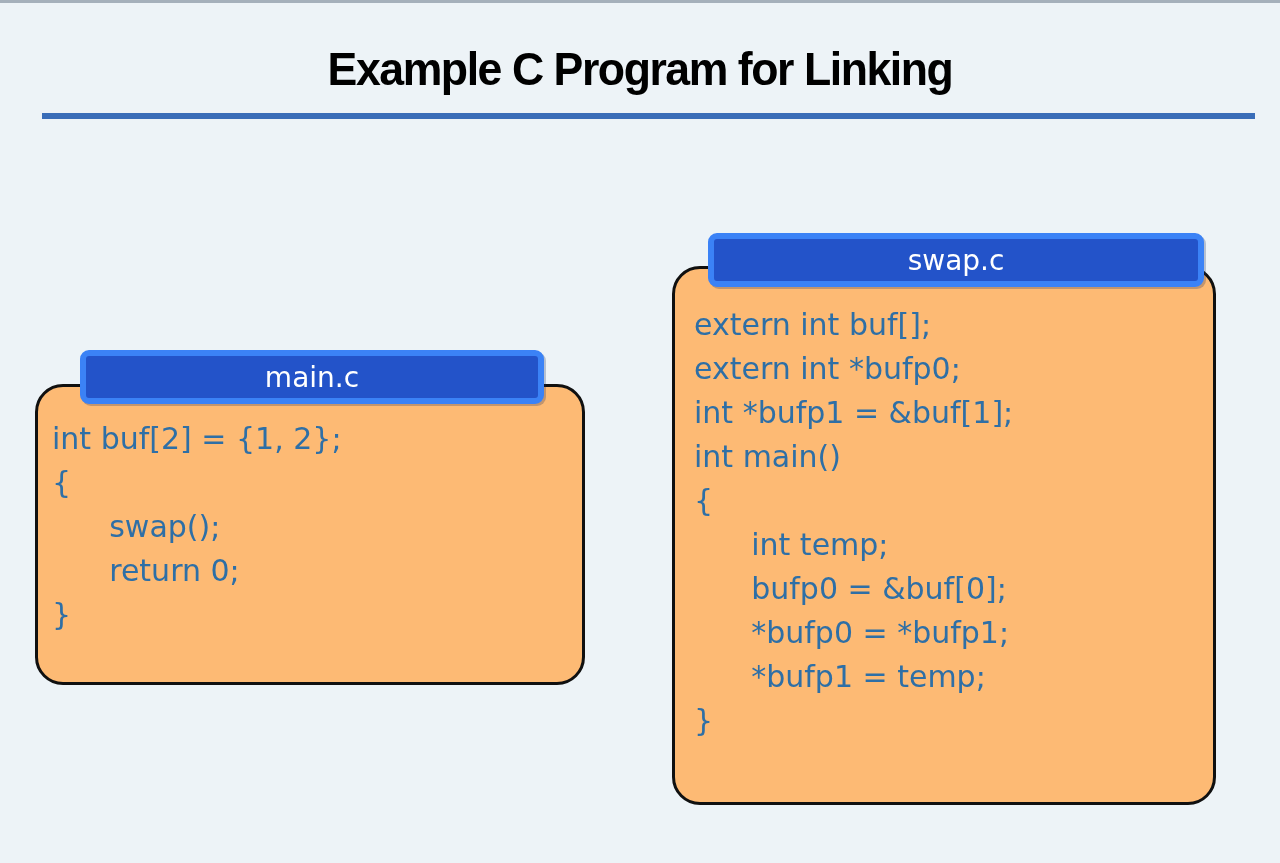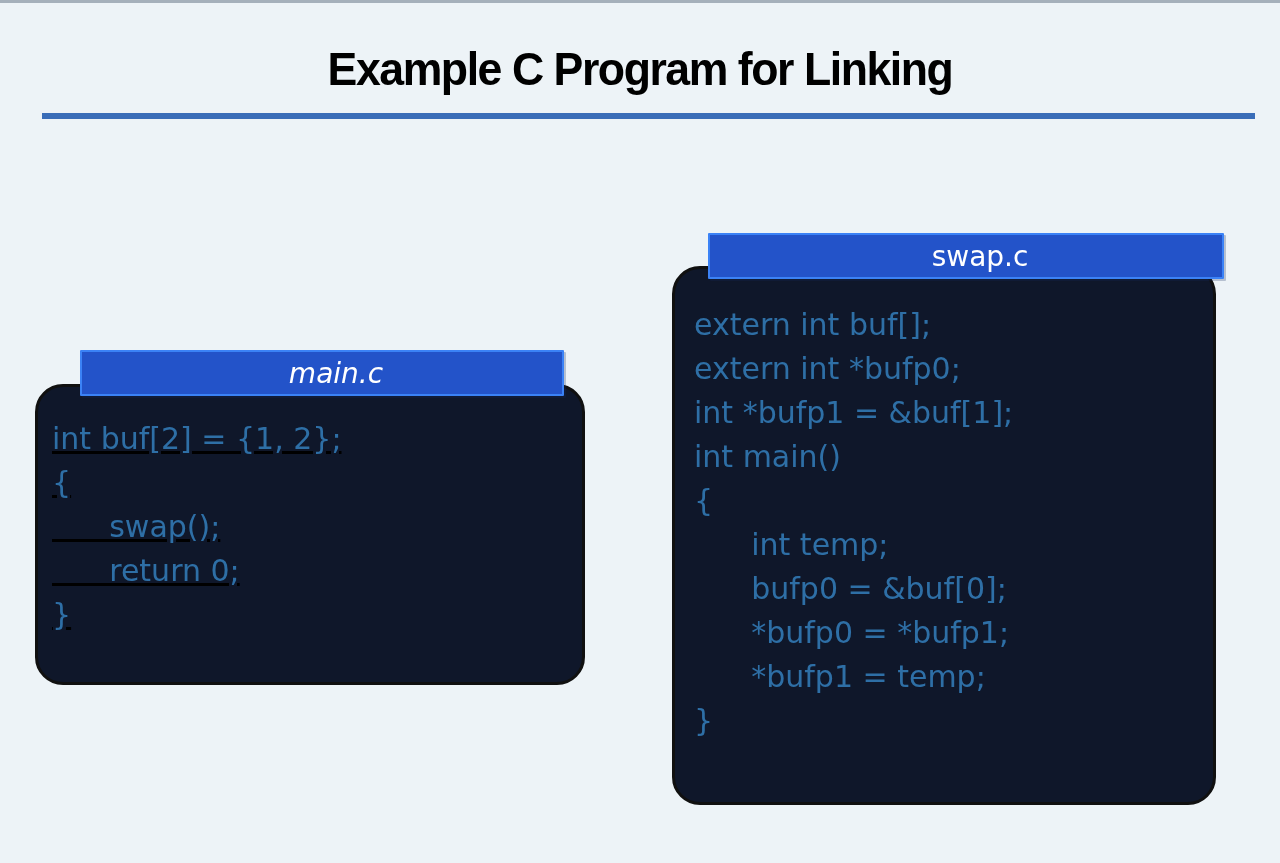--- a/index.html
+++ b/index.html
@@ -34,43 +34,42 @@
   }
   .title-rule {
     position: absolute;
     left: 42px; top: 113px;
     width: 1213px; height: 6px;
     background: #3a6db8;
   }
   .file-tab {
     position: absolute;
     background: #2353c9;
-    border: 2px solid #3b82f6;
-    border-radius: 1px;
+    border: 6px solid #3b82f6;
+    border-radius: 9px;
     z-index: 2;
     color: #ffffff;
     font-size: 28px;
     font-family: "DejaVu Sans", sans-serif;
     display: flex;
     align-items: center;
     justify-content: center;
     box-shadow: 2px 2px 0 rgba(20,40,90,0.25);
-    padding-left: 28px;
   }
-  .tab-main { left: 80px;  top: 350px; width: 452px; height: 42px; font-style: italic; }
+  .tab-main { left: 80px;  top: 350px; width: 452px; height: 42px; }
   .tab-swap { left: 708px; top: 233px; width: 484px; height: 42px; }
   .code-panel {
     position: absolute;
-    background: #0f172a;
+    background: #fdba74;
     border: 3px solid #101010;
     border-radius: 28px;
     z-index: 1;
     box-sizing: border-box;
   }
-  .panel-main { left: 35px;  top: 384px; width: 550px; height: 301px; padding: 30px 8px 0 14px; text-decoration: underline; }
+  .panel-main { left: 35px;  top: 384px; width: 550px; height: 301px; padding: 30px 8px 0 14px; }
   .panel-swap { left: 672px; top: 266px; width: 544px; height: 539px; padding: 34px 8px 0 19px; }
   .code-line {
     white-space: pre;
     font-size: 30px;
     line-height: 44px;
     color: #2e6fa6;
     font-family: "DejaVu Sans", sans-serif;
   }
 </style>
 </head>

